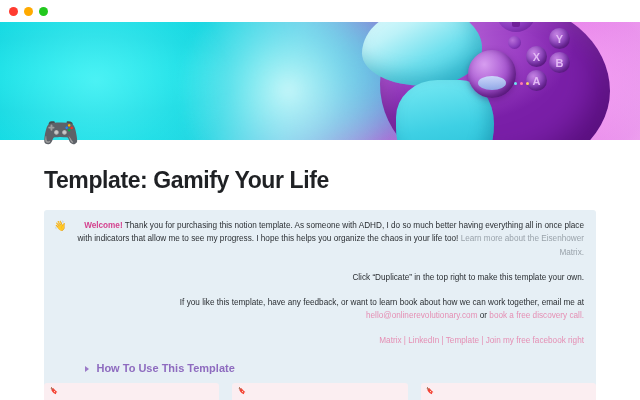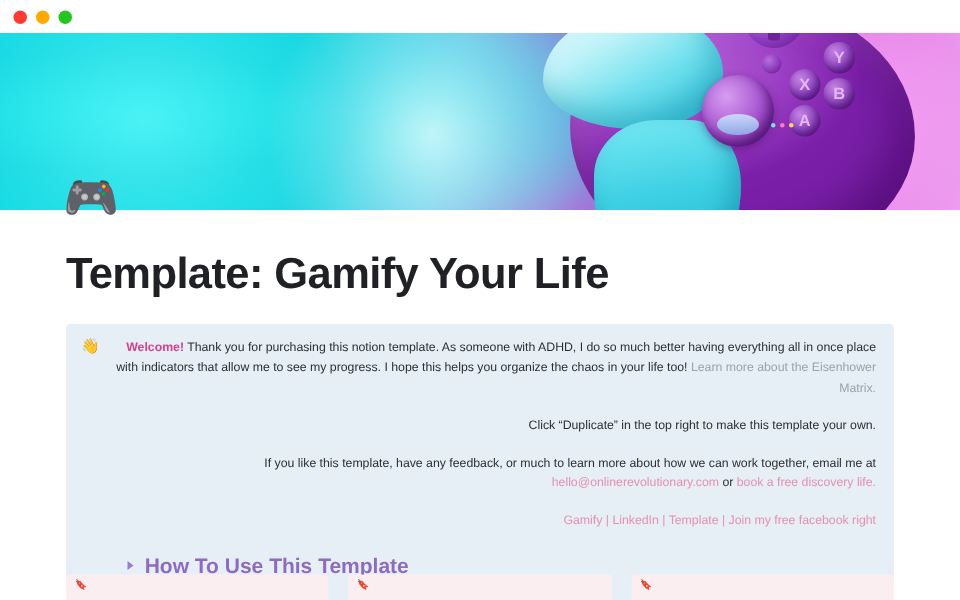--- a/index.html
+++ b/index.html
@@ -145,21 +145,21 @@
     z-index: 4;
   }
 
   
   .content {
     position: absolute; top: 140px; left: 0;
     width: 640px;
     padding: 0 44px;
   }
   .page-title {
-    font-size: 29px;
+    font-size: 23px;
     font-weight: bold;
     color: #1f2124;
     letter-spacing: -0.4px;
     margin-top: 27px;
     margin-bottom: 16px;
   }
 
   
   .callout {
     background: #e6eff5;
@@ -175,21 +175,21 @@
   .strong-pink { color: #d4418e; font-weight: bold; }
   .link-pink { color: #e58fb4; text-decoration: none; }
   .link-grey { color: #9aa3ab; text-decoration: none; }
   .p { margin-top: 12px; margin-left: 36px; }
   .p.tight { margin-top: 11px; }
 
   .toggle-row {
     display: flex; align-items: center;
     margin-top: 13px;
     color: #8e6bbf;
-    font-size: 14px;
+    font-size: 11px;
     font-weight: bold;
     padding-left: 12px;
   }
   .tri {
     width: 0; height: 0;
     border-left: 4px solid #9b7ac7;
     border-top: 3px solid transparent;
     border-bottom: 3px solid transparent;
     margin-right: 7px;
   }
@@ -264,25 +264,25 @@
       <div class="callout-row">
         <span class="callout-emoji">👋</span>
         <div class="callout-text">
           <div>
             <span class="strong-pink">Welcome!</span><span> Thank you for purchasing this notion template. As someone with ADHD, I do so much better having everything all in once place with indicators that allow me to see my progress. I hope this helps you organize the chaos in your life too! </span><a class="link-grey" href="#">Learn more about the Eisenhower Matrix.</a>
           </div>
 
           <div class="p">Click “Duplicate” in the top right to make this template your own.</div>
 
           <div class="p">
-            <span>If you like this template, have any feedback, or much to learn more about how we can work together, email me at </span><a class="link-pink" href="#">hello@onlinerevolutionary.com</a><span> or </span><a class="link-pink" href="#">book a free discovery life.</a>
+            <span>If you like this template, have any feedback, or want to learn book about how we can work together, email me at </span><a class="link-pink" href="#">hello@onlinerevolutionary.com</a><span> or </span><a class="link-pink" href="#">book a free discovery call.</a>
           </div>
 
           <div class="p tight">
-            <a class="link-pink" href="#">Gamify</a><span class="link-pink"> | </span><a class="link-pink" href="#">LinkedIn</a><span class="link-pink"> | </span><a class="link-pink" href="#">Template</a><span class="link-pink"> | </span><a class="link-pink" href="#">Join my free facebook right</a>
+            <a class="link-pink" href="#">Matrix</a><span class="link-pink"> | </span><a class="link-pink" href="#">LinkedIn</a><span class="link-pink"> | </span><a class="link-pink" href="#">Template</a><span class="link-pink"> | </span><a class="link-pink" href="#">Join my free facebook right</a>
           </div>
 
           <div class="toggle-row">
             <span class="tri"></span>
             <span>How To Use This Template</span>
           </div>
 
           <div class="subpage-row">
             <span class="subpage-emoji">🏛️</span>
             <span class="subpage-label">Disclaimer Page</span>

